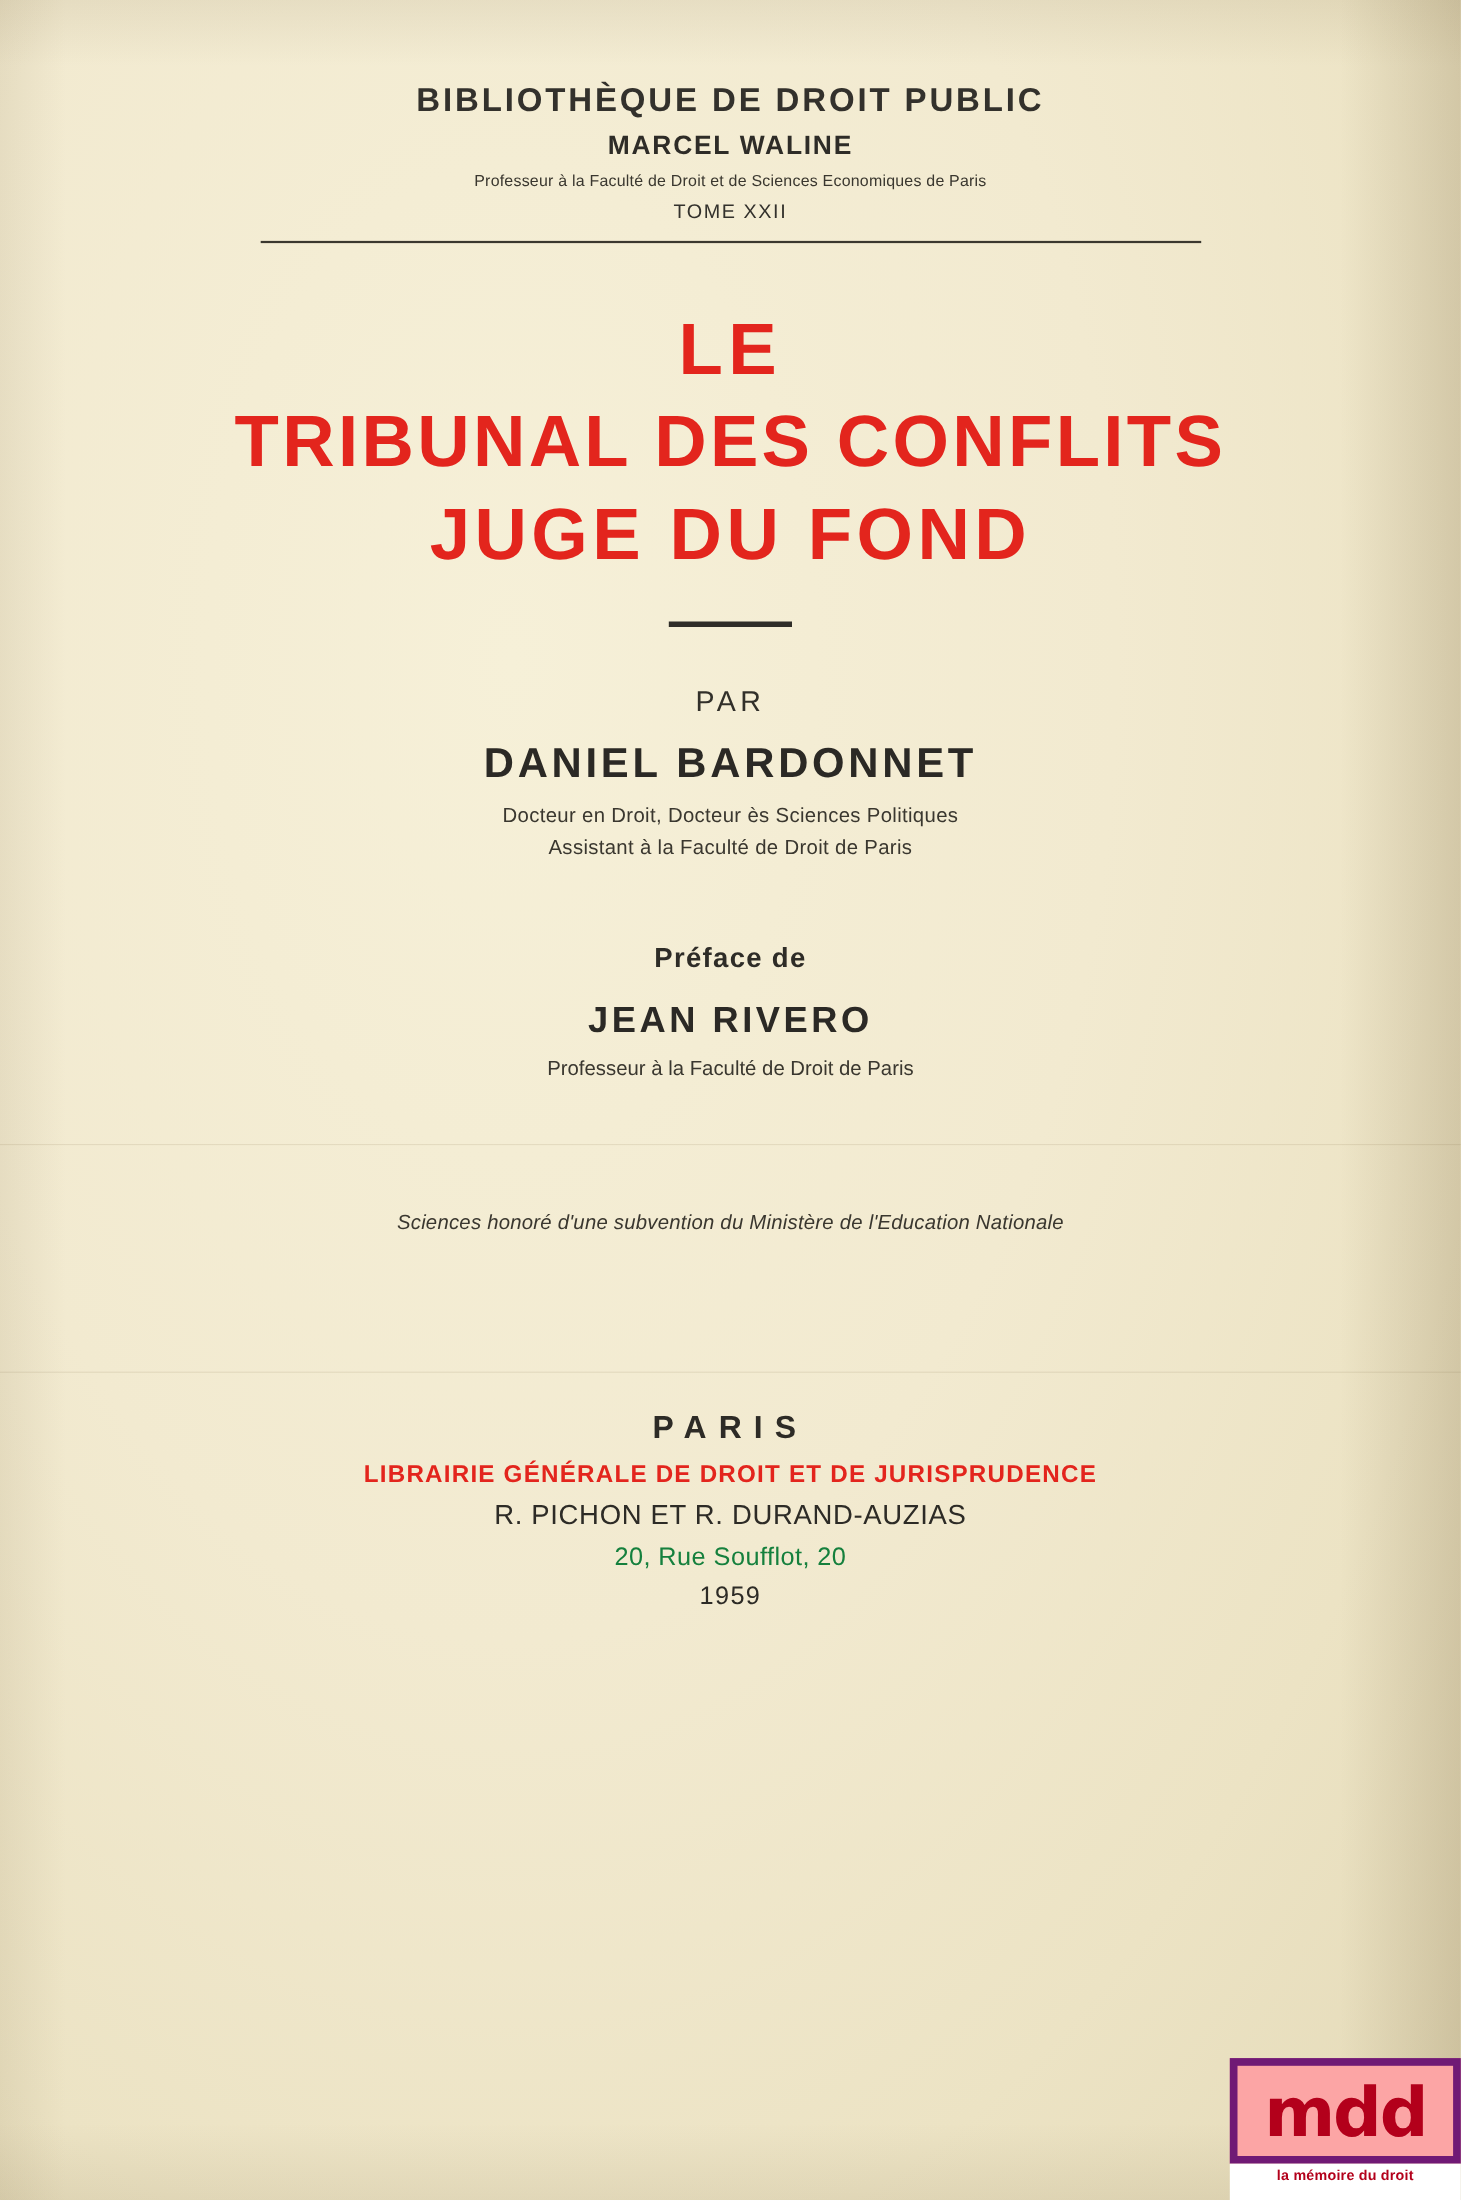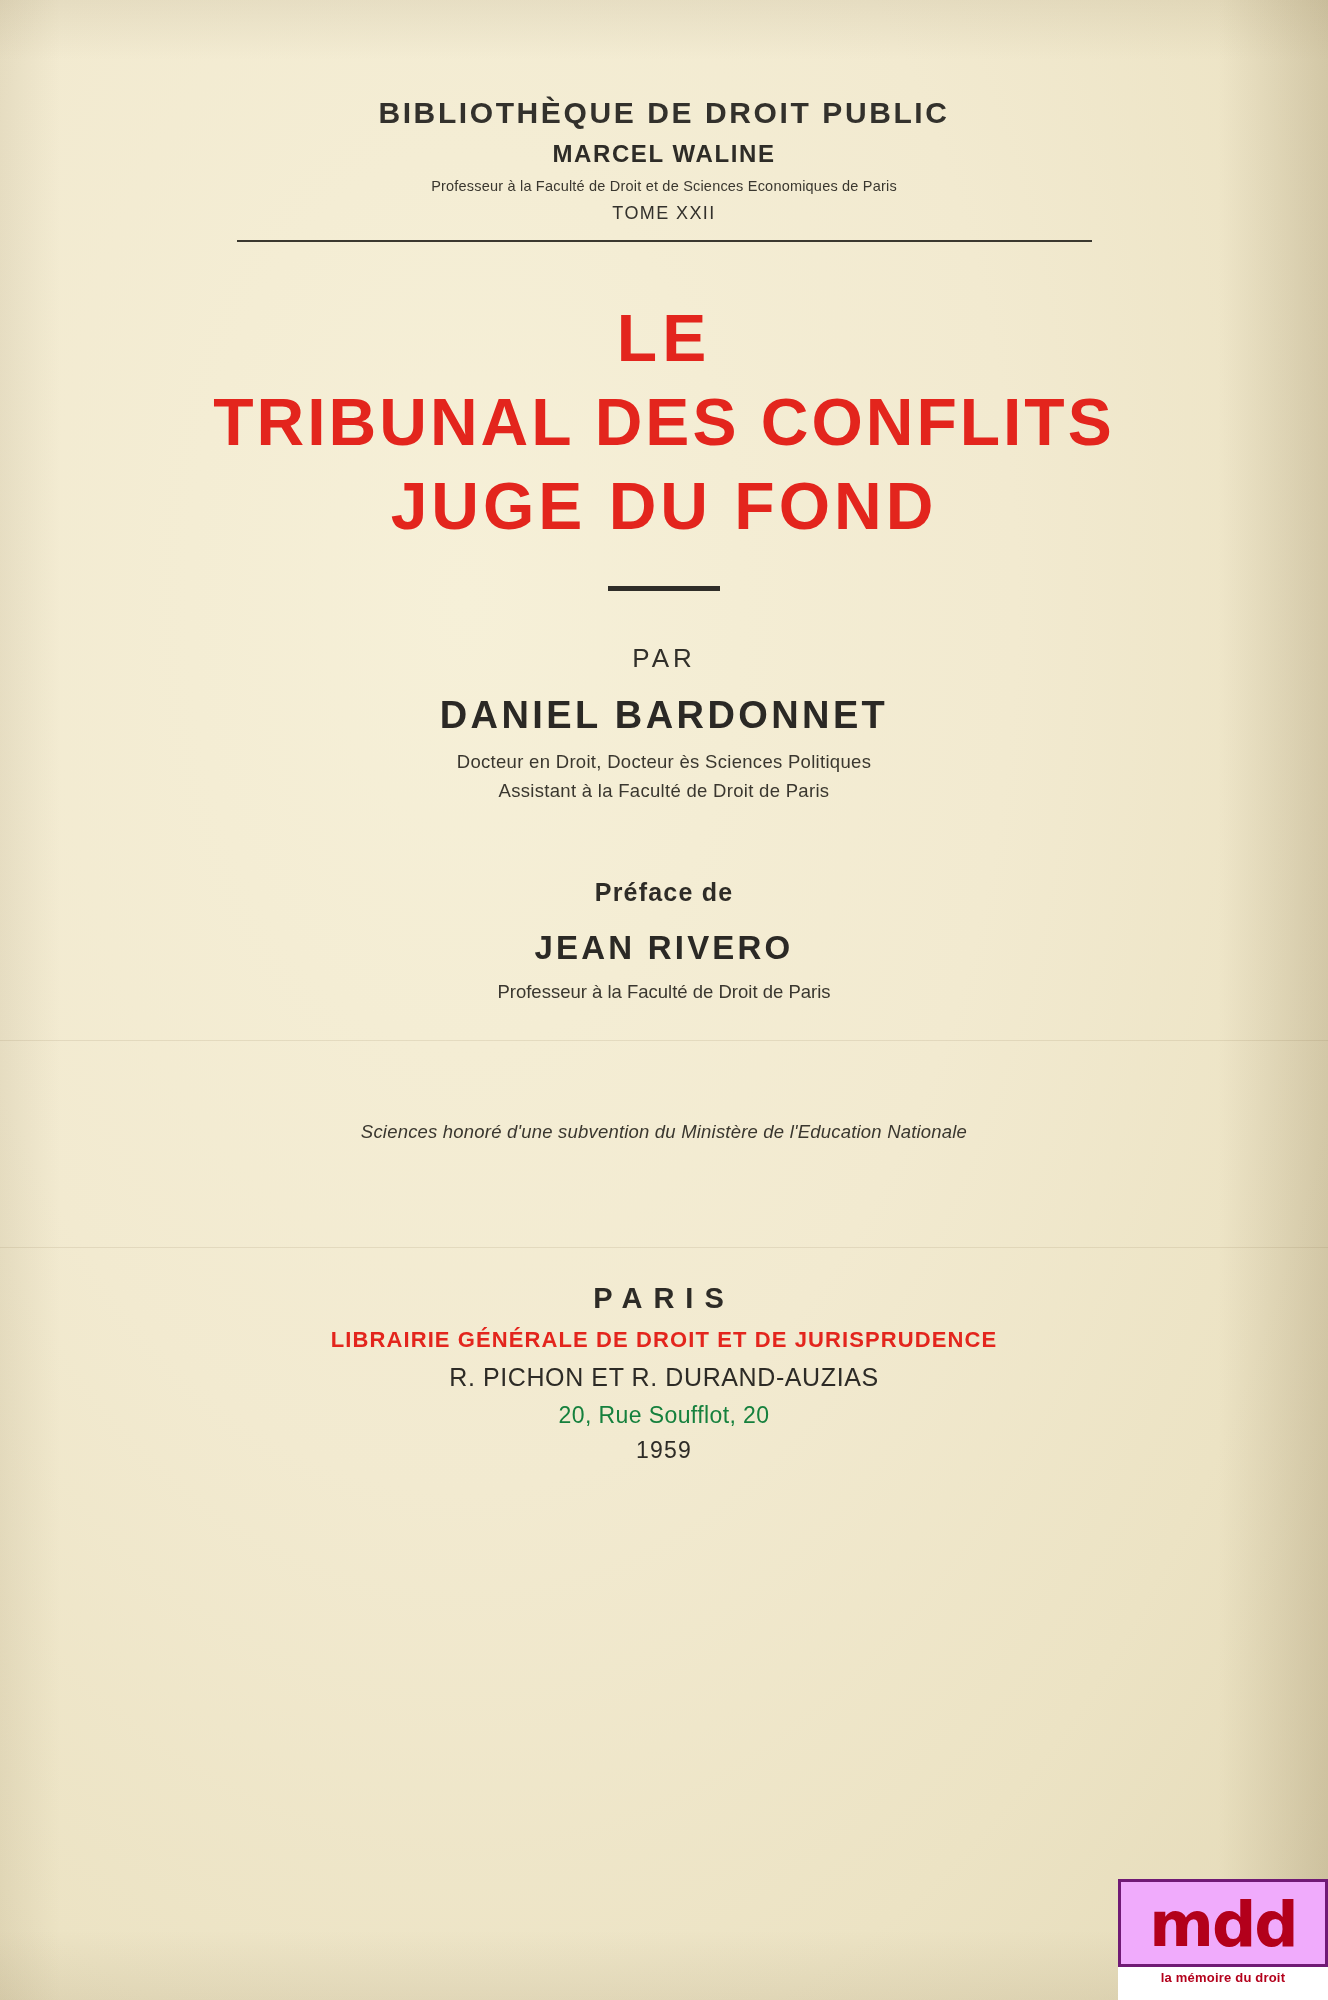--- a/index.html
+++ b/index.html
@@ -40,21 +40,21 @@
     z-index: 2;
     width: 1328px;
     height: 2000px;
     box-sizing: border-box;
     padding: 0 120px;
     text-align: center;
   }
 
   
   .collection {
-    padding-top: 96px;
+    padding-top: 75px;
   }
   .collection-title {
     font-size: 30px;
     font-weight: bold;
     letter-spacing: 2.6px;
     color: #33312c;
   }
   .collection-sub {
     margin-top: 16px;
     font-size: 19px;
@@ -203,22 +203,22 @@
   
   .mdd {
     position: absolute;
     right: 0;
     bottom: 0;
     width: 210px;
     z-index: 5;
     text-align: center;
   }
   .mdd-box {
-    background: #f0abfc;
-    border: 3px solid #701a75;
+    background: #fca5a5;
+    border: 7px solid #701a75;
     height: 82px;
     display: flex;
     align-items: center;
     justify-content: center;
     overflow: hidden;
     margin-top: 28px;
   }
   .mdd-letters {
     font-family: "DejaVu Sans", sans-serif;
     font-weight: bold;

